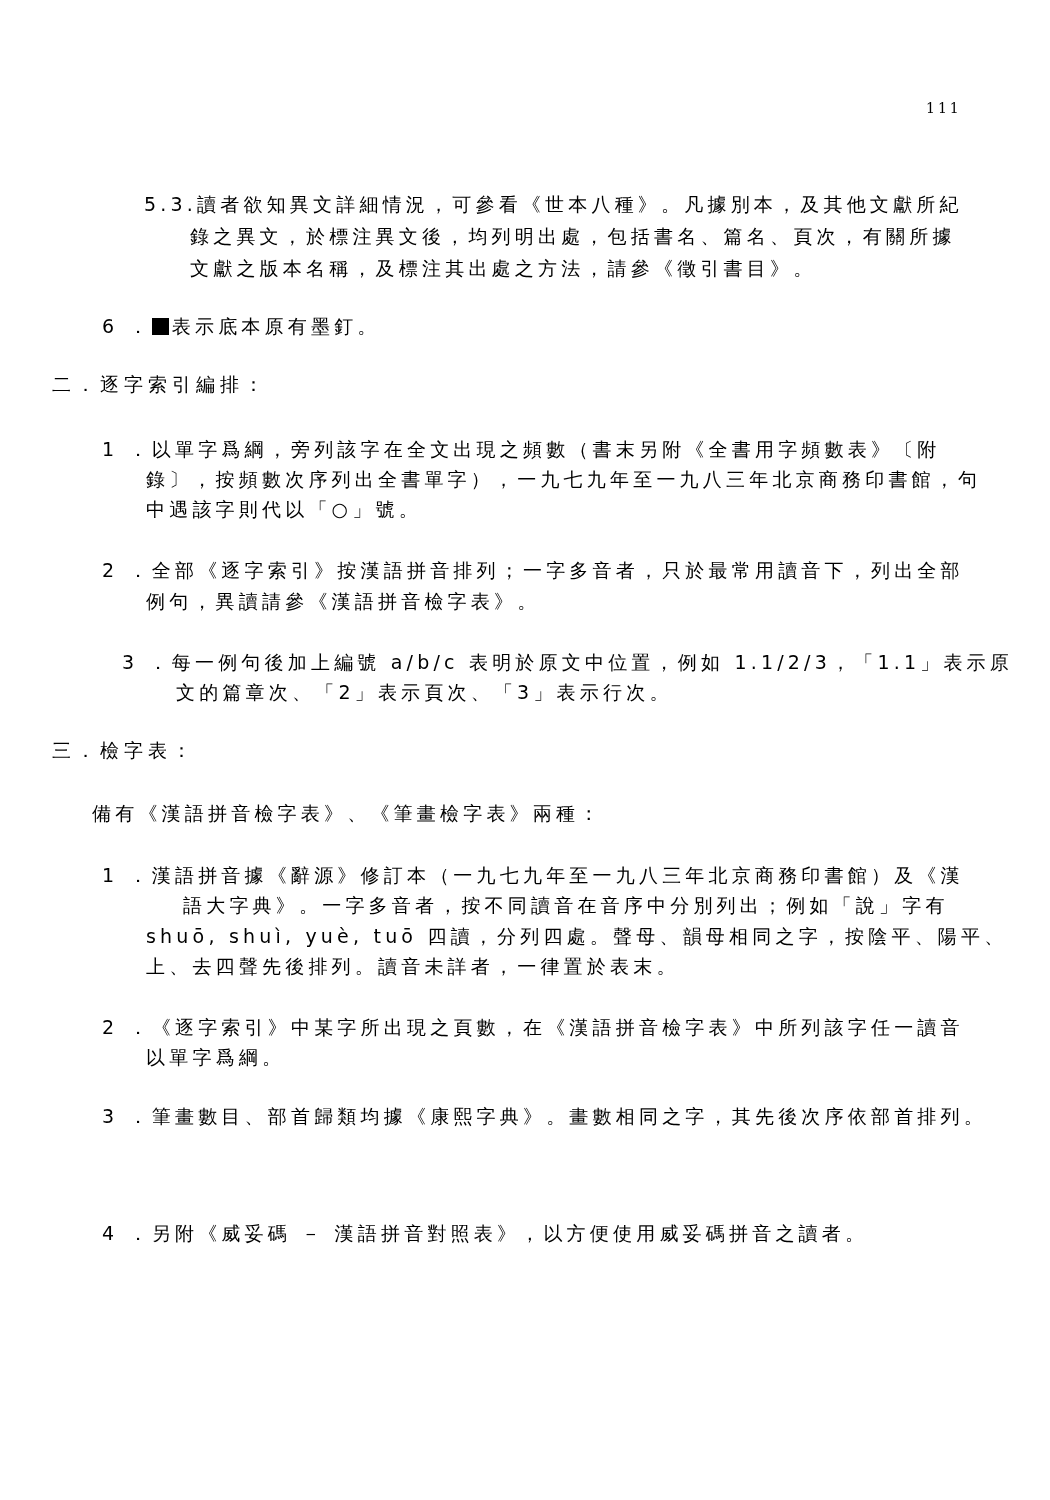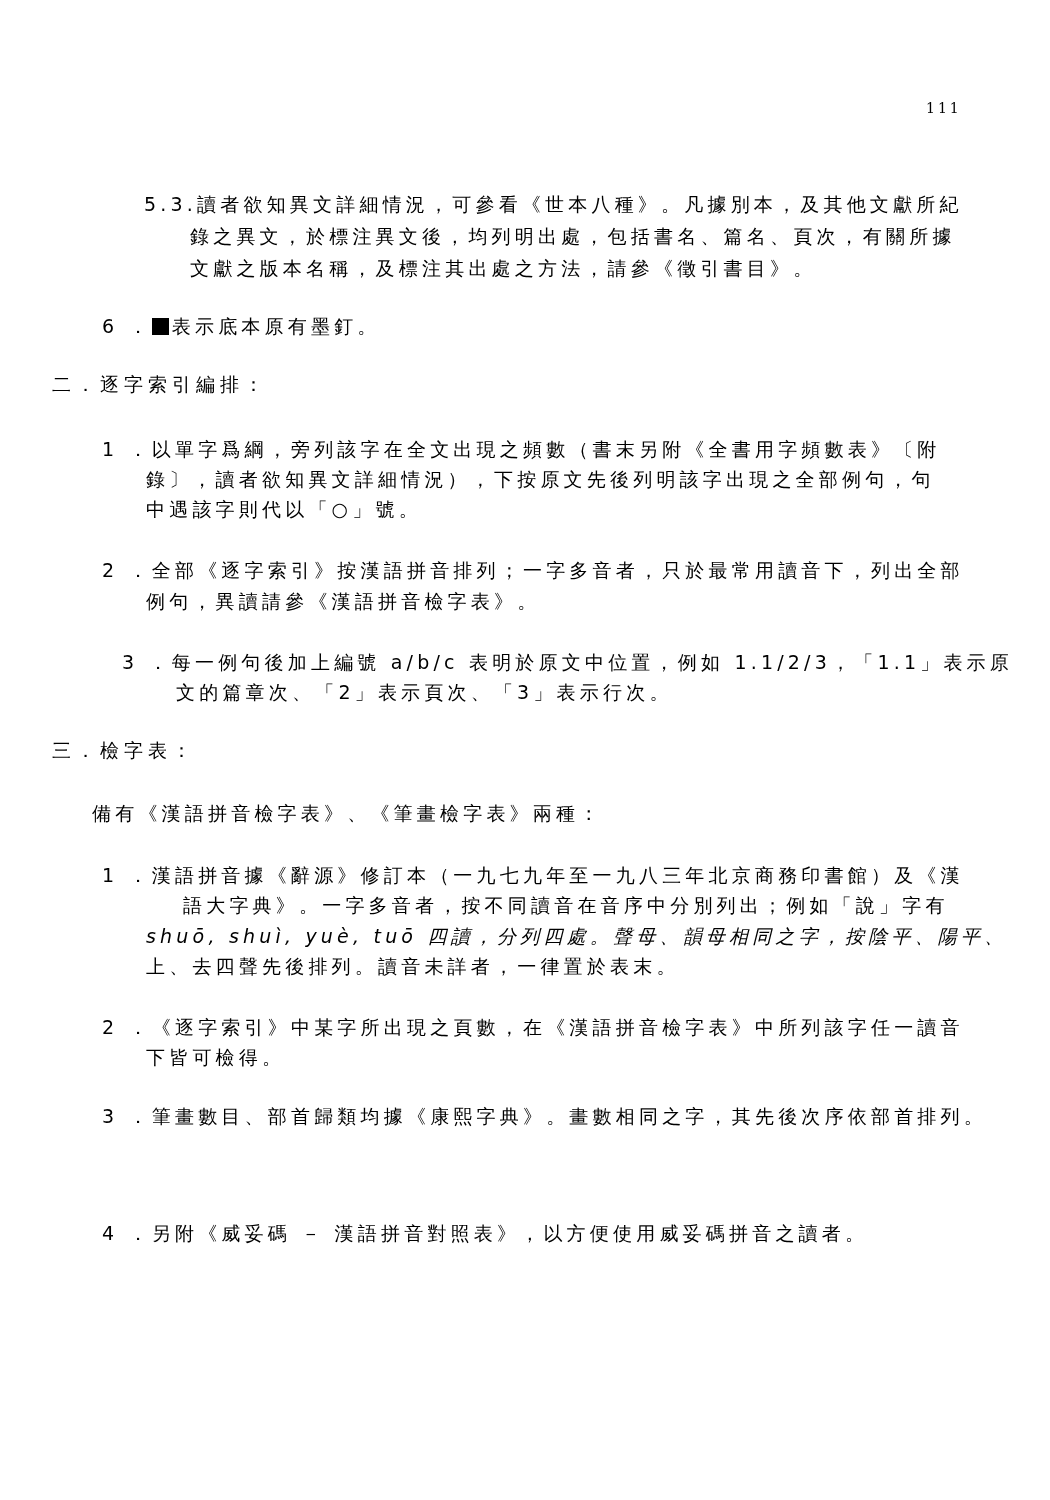--- a/index.html
+++ b/index.html
@@ -33,47 +33,47 @@
   </div>
 
   <div class="line" style="left:102px; top:311px;">
     <span>6 ．</span><span class="blk"></span><span>表示底本原有墨釘。</span>
   </div>
 
   <div class="line heading" style="left:52px; top:369px;">二．逐字索引編排：</div>
 
   <div>
     <div class="line" style="left:102px; top:434px;">1 ．以單字爲綱，旁列該字在全文出現之頻數（書末另附《全書用字頻數表》〔附</div>
-    <div class="line" style="left:146px; top:464px;">錄〕，讀者欲知異文詳細情況），下按原文先後列明該字出現之全部例句，句</div>
+    <div class="line" style="left:146px; top:464px;">錄〕，按頻數次序列出全書單字），一九七九年至一九八三年北京商務印書館，句</div>
     <div class="line" style="left:146px; top:494px;">中遇該字則代以「○」號。</div>
   </div>
 
   <div>
     <div class="line" style="left:102px; top:555px;">2 ．全部《逐字索引》按漢語拼音排列；一字多音者，只於最常用讀音下，列出全部</div>
     <div class="line" style="left:146px; top:586px;">例句，異讀請參《漢語拼音檢字表》。</div>
   </div>
 
   <div>
     <div class="line" style="left:102px; top:647px;margin-left:20px;">3 ．每一例句後加上編號 a/b/c 表明於原文中位置，例如 1.1/2/3，「1.1」表示原</div>
     <div class="line" style="left:146px; top:677px;margin-left:30px;">文的篇章次、「2」表示頁次、「3」表示行次。</div>
   </div>
 
   <div class="line heading" style="left:52px; top:735px;">三．檢字表：</div>
   <div class="line" style="left:92px; top:798px;">備有《漢語拼音檢字表》、《筆畫檢字表》兩種：</div>
 
   <div>
     <div class="line" style="left:102px; top:860px;">1 ．漢語拼音據《辭源》修訂本（一九七九年至一九八三年北京商務印書館）及《漢</div>
     <div class="line" style="left:146px; top:890px;margin-left:37px;">語大字典》。一字多音者，按不同讀音在音序中分別列出；例如「說」字有</div>
-    <div class="line" style="left:146px; top:921px;font-style:italic;">shuō, shuì, yuè, tuō 四讀，分列四處。聲母、韻母相同之字，按陰平、陽平、</div>
+    <div class="line" style="left:146px; top:921px;">shuō, shuì, yuè, tuō 四讀，分列四處。聲母、韻母相同之字，按陰平、陽平、</div>
     <div class="line" style="left:146px; top:951px;">上、去四聲先後排列。讀音未詳者，一律置於表末。</div>
   </div>
 
   <div>
     <div class="line" style="left:102px; top:1012px;">2 ．《逐字索引》中某字所出現之頁數，在《漢語拼音檢字表》中所列該字任一讀音</div>
-    <div class="line" style="left:146px; top:1042px;">下皆可檢得。</div>
+    <div class="line" style="left:146px; top:1042px;">以單字爲綱。</div>
   </div>
 
   <div>
     <div class="line" style="left:102px; top:1101px;">3 ．筆畫數目、部首歸類均據《康熙字典》。畫數相同之字，其先後次序依部首排列。</div>
   </div>
 
   <div>
     <div class="line" style="left:102px; top:1218px;">4 ．另附《威妥碼 － 漢語拼音對照表》，以方便使用威妥碼拼音之讀者。</div>
   </div>
 </div>

